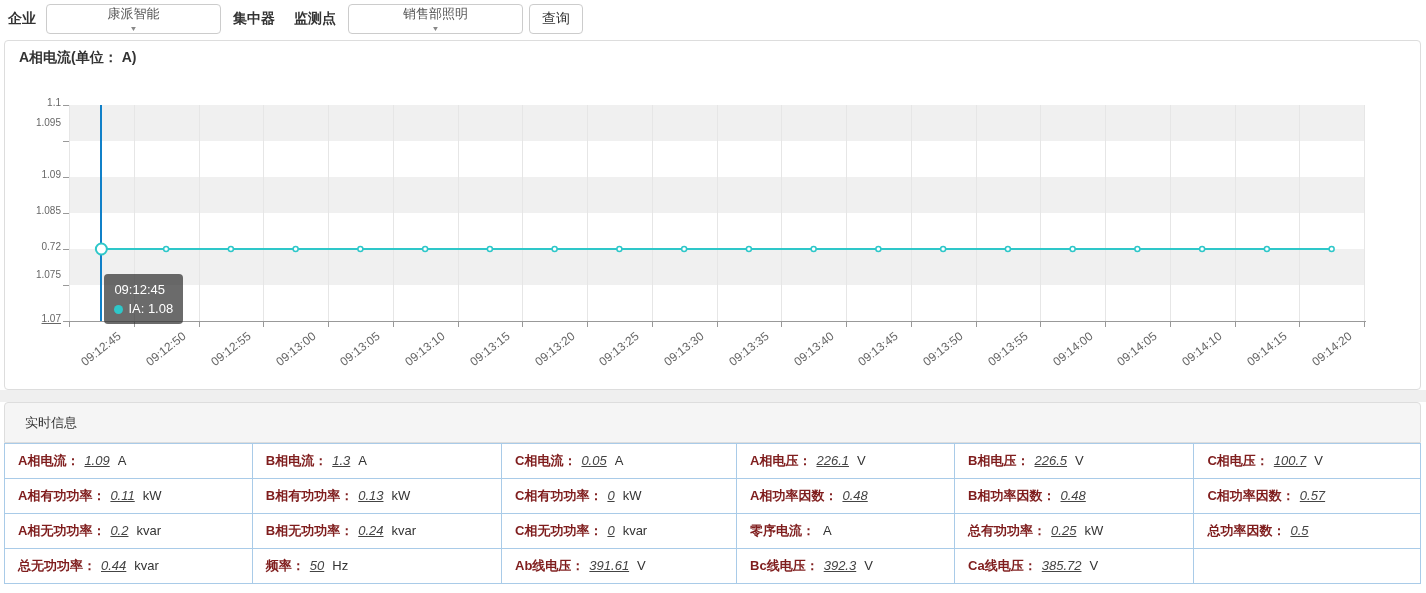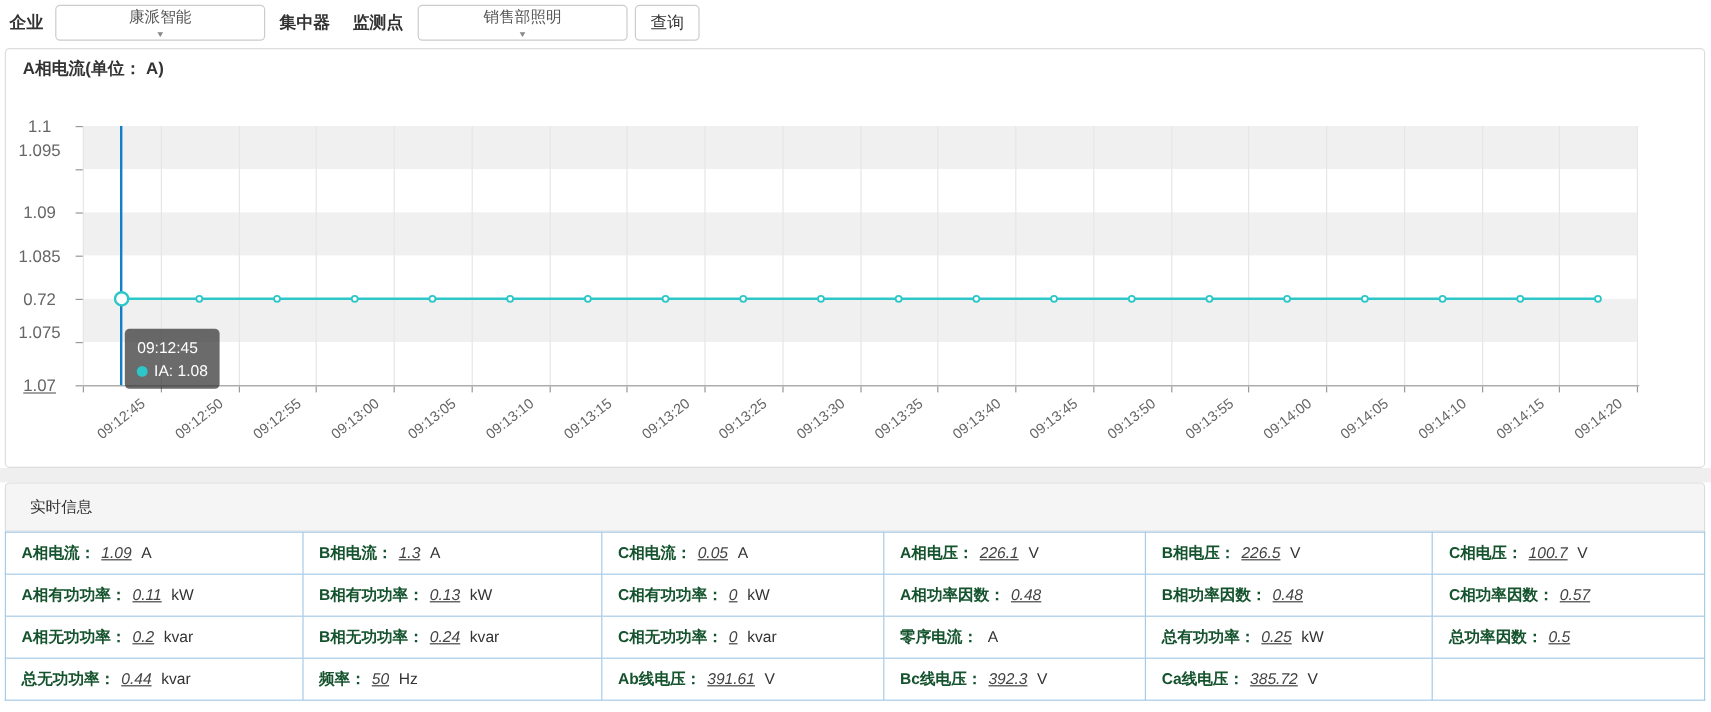--- a/index.html
+++ b/index.html
@@ -23,21 +23,21 @@
   }
   .ml10{margin-left:10px}.ml14{margin-left:14px}.ml12{margin-left:12px}.ml20{margin-left:12px}.ml19{margin-left:19px}
   
   .chart-card {
     position:absolute; left:4px; top:40px; width:1417px; height:350px;
     border:1px solid #ddd; border-radius:4px; background:#fff;
   }
   .chart-title { position:absolute; left:14px; top:8px; font-size:14px; font-weight:bold; color:#333; }
   .stripe { position:absolute; left:64px; width:1295px; height:36px; }
   .vgrid { position:absolute; width:1px; top:64px; height:216px; background:#e6e6e6; }
-  .ylab { position:absolute; left:0; width:56px; text-align:center; font-size:14px; color:#666; }
+  .ylab { position:absolute; left:0; width:56px; text-align:right; font-size:10px; color:#666; }
   .ytick { position:absolute; left:58px; width:6px; height:1px; background:#999; }
   .xaxis { position:absolute; left:64px; top:280px; width:1297px; height:1px; background:#999; }
   .xtick { position:absolute; top:281px; width:1px; height:5px; background:#999; }
   .xlab {
     position:absolute; top:288px; font-size:12px; color:#666; white-space:nowrap;
     transform:translateX(-100%) rotate(-38deg); transform-origin:100% 0;
   }
   .pointer-line { position:absolute; top:64px; width:2px; height:216px; }
   .chart-svg { position:absolute; left:64px; top:64px; }
   .tooltip {
@@ -49,21 +49,21 @@
   
   .gap { position:absolute; left:0; top:390px; width:1426px; height:12px; background:#efefef; }
   
   .info-header {
     position:absolute; left:4px; top:402px; width:1417px; height:41px;
     background:#f5f5f5; border:1px solid #ddd; border-radius:4px 4px 0 0;
     display:flex; align-items:center; padding-left:20px; font-size:13px; color:#333;
   }
   .info-table { position:absolute; left:4px; top:443px; width:1417px; border-collapse:collapse; table-layout:fixed; }
   .info-table td { border:1px solid #a9cbe8; height:35px; padding:0 4px 0 13px; font-size:13px; color:#333; white-space:nowrap; overflow:hidden; }
-  .lbl { font-weight:bold; color:#14532d; }
+  .lbl { font-weight:bold; color:#7f1d1d; }
   .val { font-style:italic; text-decoration:underline; color:#444; margin-left:5px; }
   .unit { margin-left:8px; color:#333; }
 </style>
 </head>
 <body>
 
 <div class="toolbar">
   <span class="tb-label">企业</span>
   <div class="select ml10">
     <span>康派智能</span>

